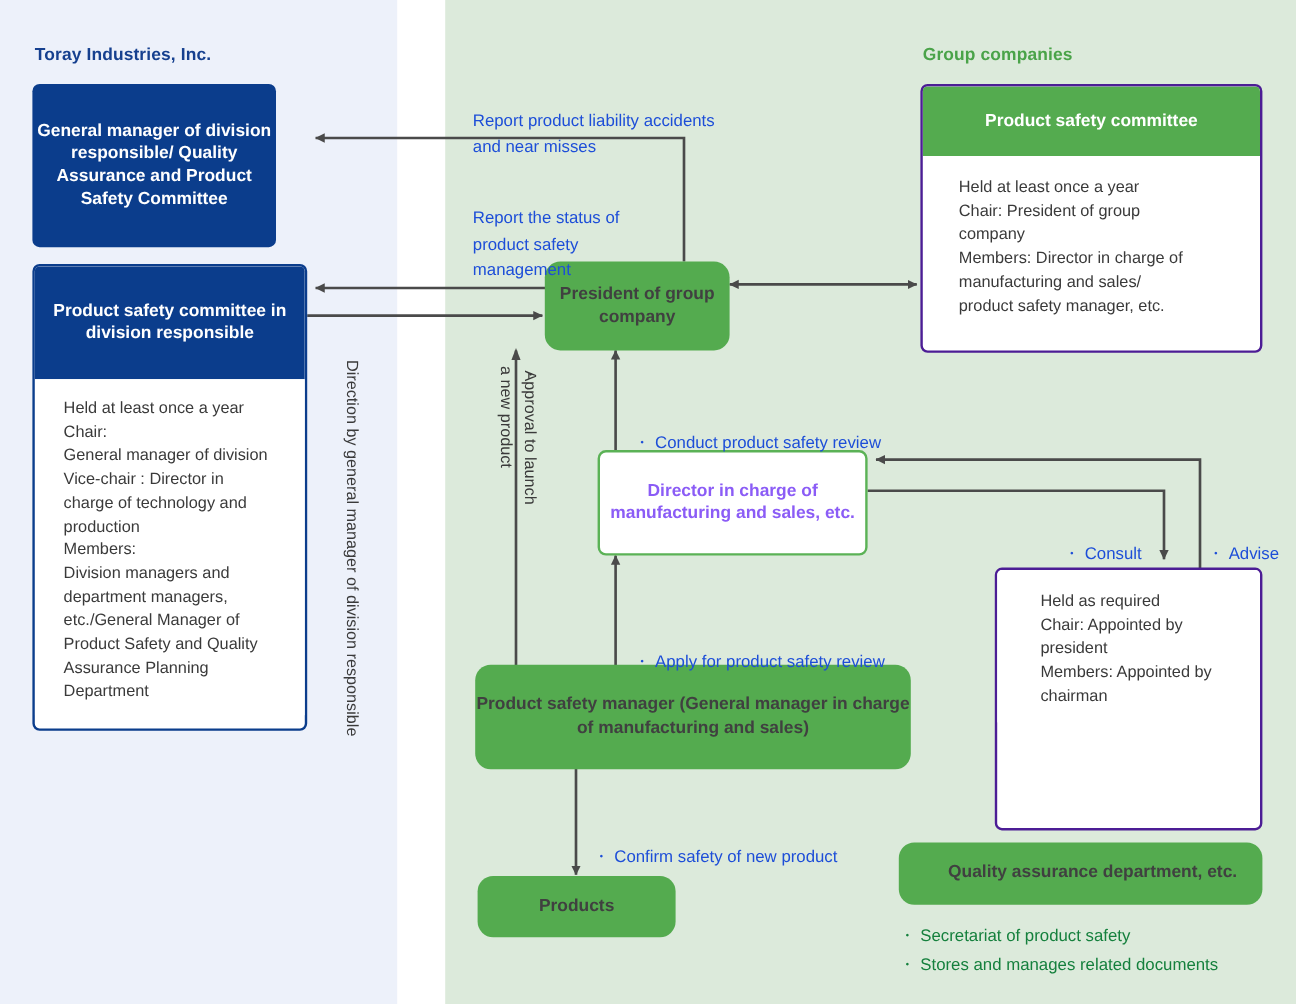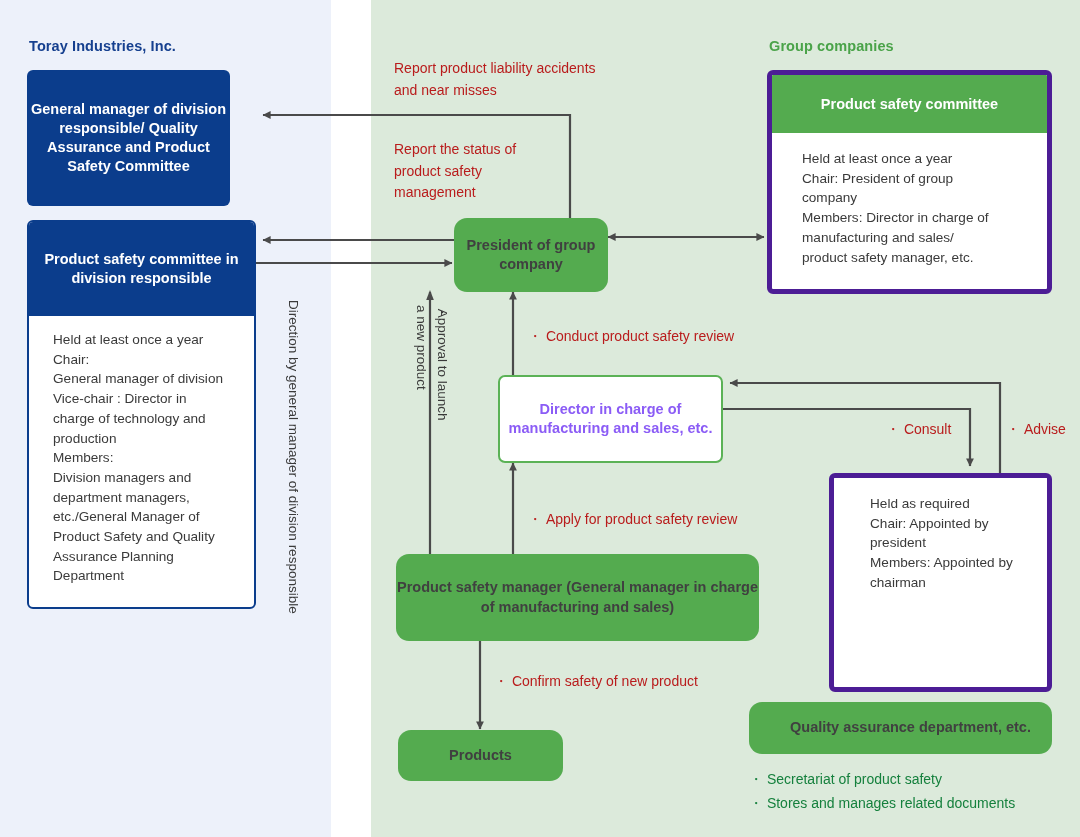--- a/index.html
+++ b/index.html
@@ -32,25 +32,25 @@
   .green { background:#54ab4f; color:#404040;border-radius:13px; }
 
   .card { position:absolute; border-radius:6px; overflow:hidden; }
   .card .head { display:flex; align-items:center; justify-content:center; text-align:center; font-weight:bold; line-height:1.3; }
   .card .body { background:#fff; color:#3a3a3a; line-height:1.45; white-space:pre-line; }
 
   .blue-card { border:2px solid #0b3d8c; background:#fff; }
   .blue-card .head { background:#0b3d8c; color:#fff; }
   .blue-card .body { padding:14px 22px 10px 24px; font-size:13.6px; }
 
-  .green-card { border:5px solid #4c1d95; background:#fff; }
+  .green-card { border:2px solid #4c1d95; background:#fff; }
   .green-card .head { background:#54ab4f; color:#fff; }
   .green-card .body { padding:16px 18px 12px 30px; font-size:13.6px; }
 
-  .lbl { position:absolute; color:#b91c1c; font-size:14px; line-height:1.55; white-space:pre-line; }
+  .lbl { position:absolute; color:#1d4ed8; font-size:14px; line-height:1.55; white-space:pre-line;margin-top:32px; }
   .vlbl { position:absolute; color:#3a3a3a; font-size:13.5px; line-height:1.5;
           writing-mode:vertical-rl; text-orientation:mixed; white-space:pre-line; }
 
   .outline-green { position:absolute; background:#fff; border:2px solid #5bb256; border-radius:7px;
                    display:flex; align-items:center; justify-content:center; text-align:center;
                    color:#8b5cf6; font-weight:bold; line-height:1.32; font-size:14.5px; }
   .bullets { position:absolute; color:#15803d; font-size:14px; line-height:1.7; white-space:pre-line; }
 </style>
 </head>
 <body>

